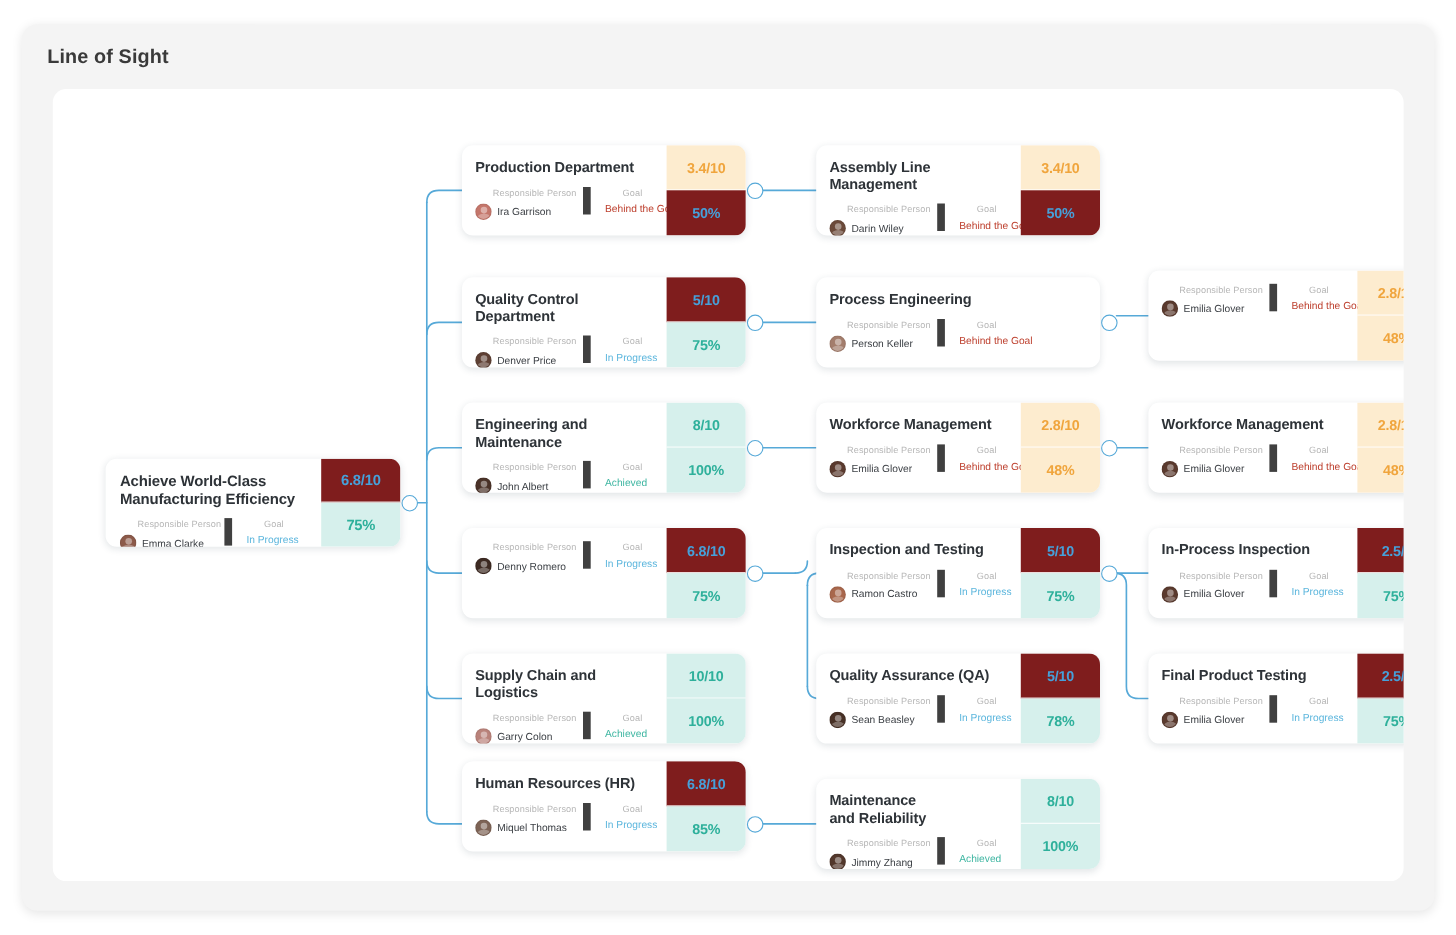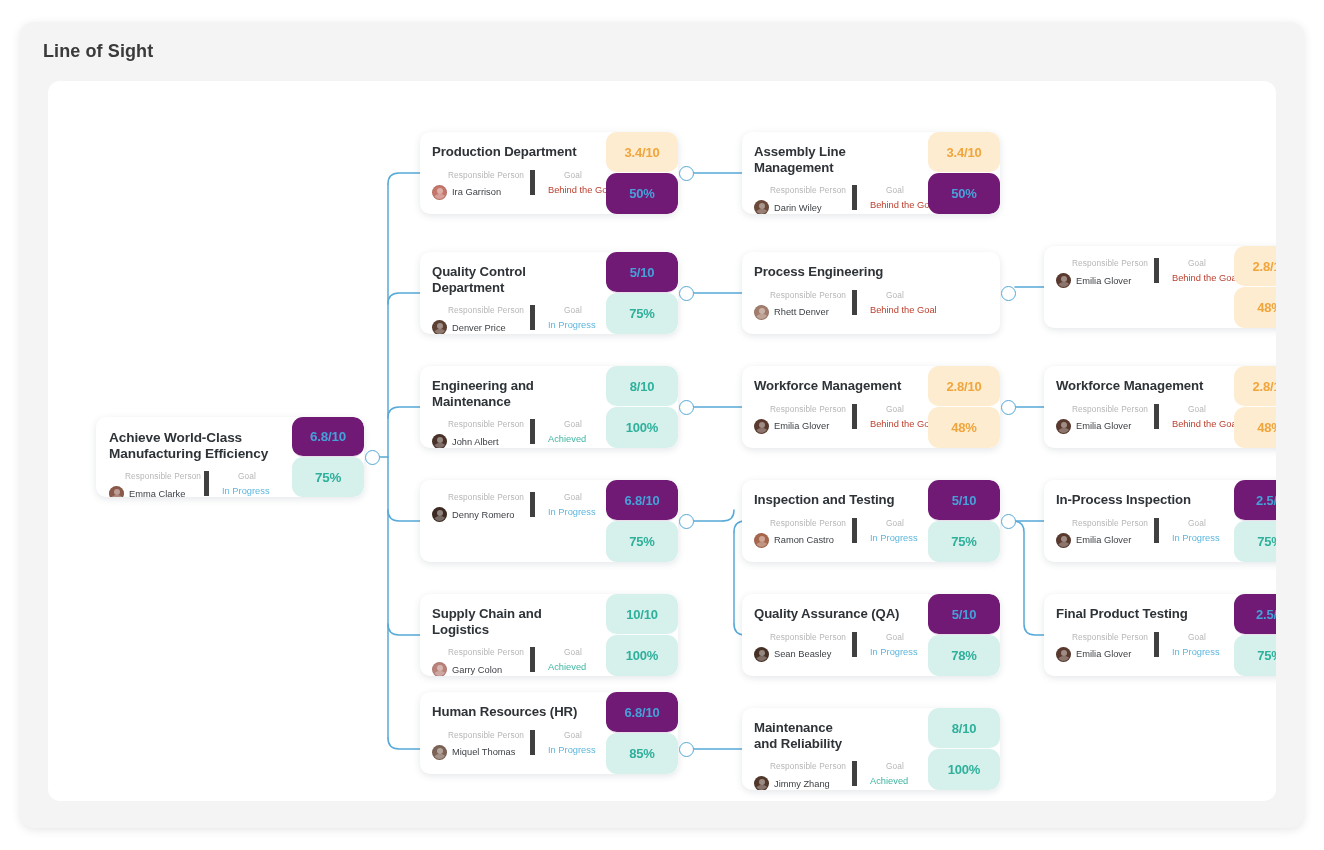--- a/index.html
+++ b/index.html
@@ -41,21 +41,21 @@
   }
   .node-body { flex: 1 1 auto; padding: 12px 12px 11px 12px; min-width: 0; }
   .node-title {
     font-size: 13.2px; font-weight: 700; color: #2e3338;
     line-height: 1.18; letter-spacing: -.1px;
     margin-bottom: 10px; white-space: pre-line;
   }
   .node-meta { display: flex; align-items: flex-start; }
   .meta-col { display: flex; flex-direction: column; }
   .meta-col.person { width: 98px; flex: 0 0 auto; }
-  .meta-col.goal { padding-left: 13px; border-left: 5px solid #404040; }
+  .meta-col.goal { padding-left: 13px; border-left: 7px solid #404040; }
   .meta-label { font-size: 8.3px; color: #b6b6b6; margin-bottom: 5px; letter-spacing: .1px; padding-left: 16px; }
   .meta-person { display: flex; align-items: center; gap: 5px; }
   .avatar {
     width: 15px; height: 15px; border-radius: 50%;
     flex: 0 0 auto; position: relative; overflow: hidden;
     border: 1px solid rgba(0,0,0,.06);
   }
   .avatar::after {
     content: ""; position: absolute; left: 50%; top: 62%;
     width: 13px; height: 10px; border-radius: 50% 50% 0 0;
@@ -75,24 +75,24 @@
   .goal-achieved { color: #3fb6a2; }
 
   
   .node-scores {
     flex: 0 0 auto; width: 72px;
     display: flex; flex-direction: column;
   }
   .score-cell {
     flex: 1 1 50%;
     display: flex; align-items: center; justify-content: center;
-    font-size: 13px; font-weight: 700; letter-spacing: -.2px; border-radius: 11px;
+    font-size: 13px; font-weight: 700; letter-spacing: -.2px;
   }
   .score-cell.top { border-bottom: 1px solid rgba(255,255,255,.85); }
-  .sc-blue   { background: #701a75; color: #46a0da; }
+  .sc-blue   { background: #7f1d1d; color: #46a0da; }
   .sc-teal   { background: #d6f0ec; color: #2eb09b; }
   .sc-orange { background: #fdeccf; color: #f0a53d; }
 
   
   .node.root { width: 268px; }
   .node.root .node-body { padding: 13px 11px 12px 13px; }
   .node.root .node-title { font-size: 13.6px; margin-bottom: 9px; }
   .node.root .meta-col.person { width: 95px; }
   .node.root .node-scores { width: 72px; }
   .node.root .score-cell { font-size: 13.4px; }
@@ -316,21 +316,21 @@
           </div>
         </div>
         <div class="node" style="left: 694px; top: 171px; width: 258px; height: 82px;">
           <div class="node-body">
             <div class="node-title">Process Engineering</div>
             <div class="node-meta">
               <div class="meta-col person">
                 <div class="meta-label">Responsible Person</div>
                 <div class="meta-person">
                   <span class="avatar" style="background: rgb(163, 125, 108);"></span>
-                  <span class="person-name">Rhett Denver</span>
+                  <span class="person-name">Person Keller</span>
                 </div>
               </div>
               <div class="meta-col goal">
                 <div class="meta-label">Goal</div>
                 <div class="goal-value goal-behind">Behind the Goal</div>
               </div>
             </div>
           </div>
         </div>
         <div class="node" style="left: 694px; top: 285px; width: 258px; height: 82px;">

